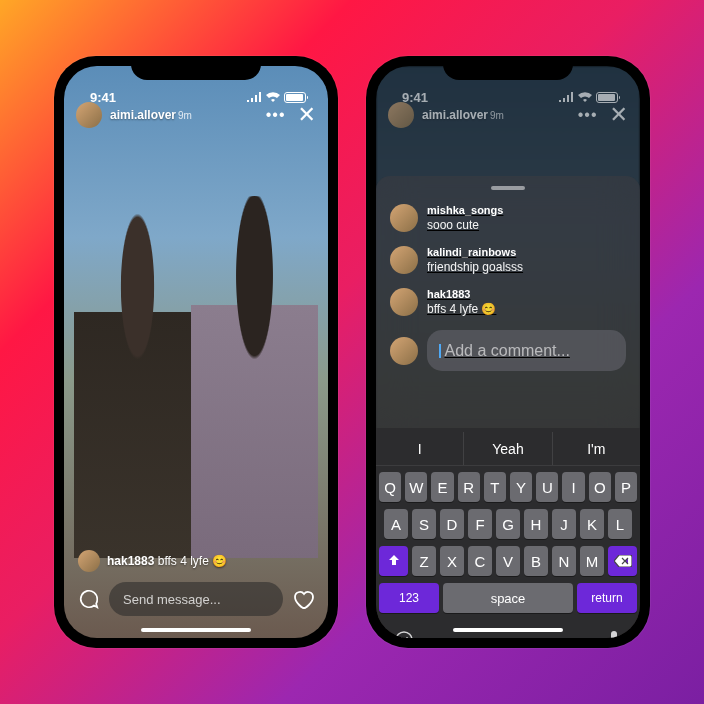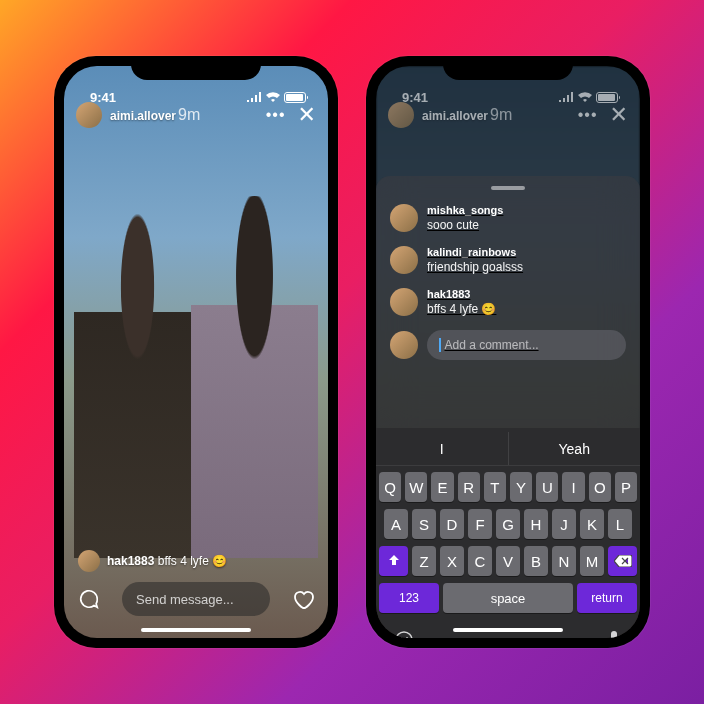--- a/index.html
+++ b/index.html
@@ -19,41 +19,41 @@
 .figures{position:absolute;left:0;right:0;bottom:80px;top:130px;display:flex;align-items:flex-end;justify-content:center;}
 .person{width:48%;height:100%;position:relative;}
 .person.left{background:radial-gradient(ellipse at 50% 25%,#3B302A 0%,#3B302A 18%,transparent 19%),linear-gradient(180deg,transparent 32%,#2E2822 32%,#3A332B 100%);border-radius:50% 50% 0 0 / 30% 30% 0 0;}
 .person.right{background:radial-gradient(ellipse at 50% 22%,#2B2420 0%,#2B2420 20%,transparent 21%),linear-gradient(180deg,transparent 30%,#8B7D8E 30%,#7A6B7C 100%);border-radius:50% 50% 0 0 / 30% 30% 0 0;margin-left:-10px;}
 .story-head{position:absolute;top:36px;left:12px;right:12px;display:flex;align-items:center;gap:8px;z-index:25;}
 .avatar{width:26px;height:26px;border-radius:50%;background:linear-gradient(135deg,#D4A574,#8B6F47);flex-shrink:0;}
 .av-sm{width:22px;height:22px;}
 .av-md{width:28px;height:28px;}
 .user-line{display:flex;align-items:baseline;gap:2px;flex:1;}
 .username{color:#fff;font-size:12px;font-weight:600;text-shadow:0 1px 2px rgba(0,0,0,.4);}
-.timeago{color:rgba(255,255,255,.8);font-size:16px;}
+.timeago{color:rgba(255,255,255,.8);font-size:10px;}
 .head-actions{display:flex;align-items:center;gap:12px;}
 .dots{color:#fff;font-size:16px;letter-spacing:1px;line-height:1;}
 .close-x{color:#fff;font-size:22px;font-weight:300;line-height:1;}
 .story-foot{position:absolute;bottom:0;left:0;right:0;padding:10px 12px 22px;z-index:25;}
 .comment-bubble{display:flex;align-items:center;gap:7px;margin-bottom:10px;padding-left:2px;}
 .bubble-text{color:#fff;font-size:12px;text-shadow:0 1px 2px rgba(0,0,0,.5);}
 .bubble-user{font-weight:600;}
-.action-row{display:flex;align-items:center;gap:20px;}
+.action-row{display:flex;align-items:center;gap:7px;}
 .bubble-icon,.heart-icon{width:26px;height:26px;display:flex;align-items:center;justify-content:center;color:#fff;}
 .msg-input{flex:1;height:34px;border-radius:17px;background:rgba(40,40,40,.55);display:flex;align-items:center;padding:0 14px;color:rgba(255,255,255,.75);font-size:13px;}
 .home-bar{position:absolute;bottom:6px;left:50%;transform:translateX(-50%);width:110px;height:4px;background:#fff;border-radius:3px;z-index:30;}
 
 .sheet{position:absolute;left:0;right:0;bottom:210px;top:110px;background:rgba(60,60,66,.55);backdrop-filter:blur(20px);border-radius:14px 14px 0 0;padding:10px 14px 14px;text-decoration:underline;}
 .grabber{width:34px;height:4px;background:rgba(255,255,255,.5);border-radius:2px;margin:0 auto 14px;}
 .cmt{display:flex;gap:9px;margin-bottom:14px;}
 .cmt-body{flex:1;}
 .cmt-user{color:#fff;font-size:11px;font-weight:600;margin-bottom:2px;}
 .cmt-text{color:rgba(255,255,255,.95);font-size:12px;}
 .add-cmt{display:flex;align-items:center;gap:9px;margin-top:10px;}
-.add-field{flex:1;height:30px;border-radius:15px;background:rgba(100,100,108,.6);display:flex;align-items:center;padding:0 12px;color:rgba(255,255,255,.6);font-size:12px;}
+.add-field{flex:1;height:41px;border-radius:15px;background:rgba(100,100,108,.6);display:flex;align-items:center;padding:0 12px;color:rgba(255,255,255,.6);font-size:16px;}
 .cursor{display:inline-block;width:1.5px;height:14px;background:#4FA9F5;margin-right:4px;vertical-align:middle;}
 
 .kb{position:absolute;left:0;right:0;bottom:0;height:210px;background:#2C2C2E;z-index:28;padding-top:4px;}
 .kb-sugg{display:flex;height:34px;border-bottom:1px solid rgba(255,255,255,.08);}
 .sugg{flex:1;display:flex;align-items:center;justify-content:center;color:#fff;font-size:14px;border-right:1px solid rgba(255,255,255,.1);}
 .sugg:last-child{border-right:none;}
 .kb-rows{padding:6px 3px 0;}
 .kb-row{display:flex;gap:4px;margin-bottom:7px;justify-content:center;}
 .key{flex:1;height:30px;background:#6B6B70;border-radius:4px;display:flex;align-items:center;justify-content:center;color:#fff;font-size:15px;box-shadow:0 1px 0 rgba(0,0,0,.4);max-width:24px;}
 .key.fn{background:#6d28d9;max-width:32px;flex:1.2;}
@@ -192,20 +192,21 @@
             <span class="cursor"></span>
             <span>Add a comment...</span>
           </div>
       </div>
     </div>
 
     <div class="kb">
       <div class="kb-sugg" id="kb-sugg">
           <div class="sugg">I</div>
           <div class="sugg">Yeah</div>
+          <div class="sugg">I'm</div>
         </div>
       <div class="kb-rows">
         <div class="kb-row" id="kb-r1">
             <div class="key">Q</div>
             <div class="key">W</div>
             <div class="key">E</div>
             <div class="key">R</div>
             <div class="key">T</div>
             <div class="key">Y</div>
             <div class="key">U</div>

